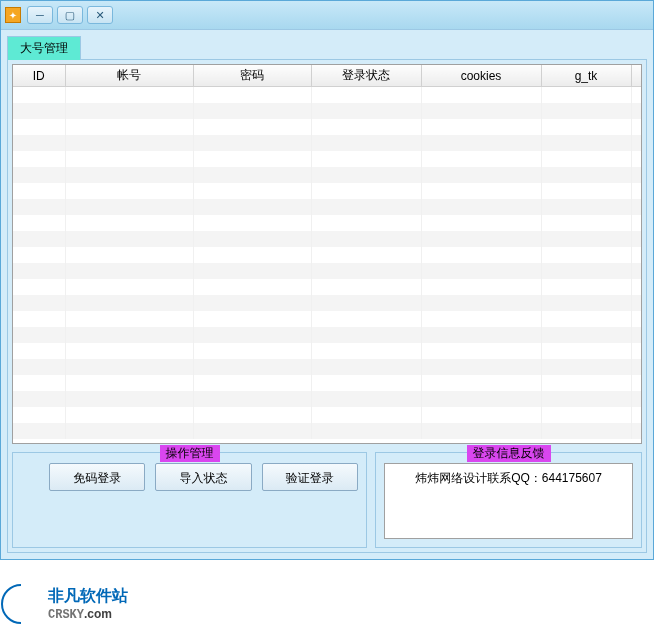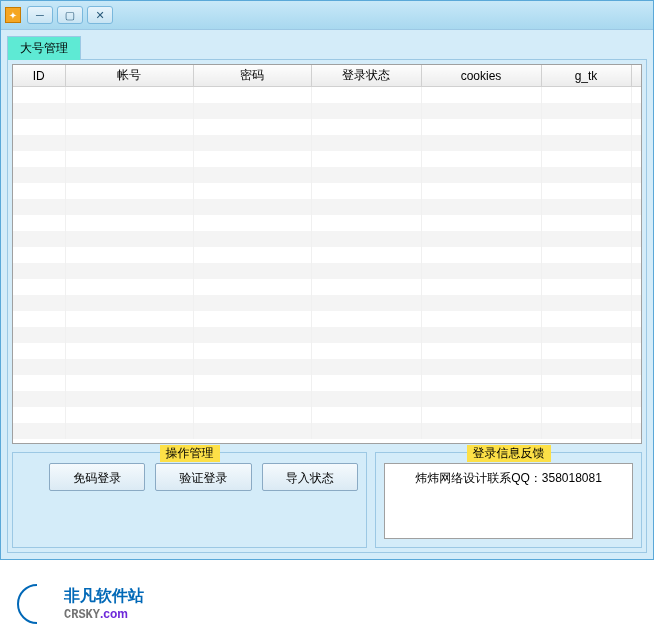--- a/index.html
+++ b/index.html
@@ -26,39 +26,39 @@
     th { background: linear-gradient(to bottom, #fdfdfd, #ececec); border-right: 1px solid #d0d0d0; border-bottom: 1px solid #d0d0d0; padding: 2px 4px; font-weight: normal; font-size: 12px; text-align: center; height: 20px; }
     th:last-child { border-right: none; }
     .tbody-rows tr { height: 16px; }
     .tbody-rows tr:nth-child(odd) { background: #fff; }
     .tbody-rows tr:nth-child(even) { background: #f4f4f4; }
     .tbody-rows td { border-right: 1px solid #f0f0f0; }
     
     .bottom-row { display: flex; gap: 8px; margin-top: 8px; }
     
     .fieldset { border: 1px solid #9cc8e4; padding: 10px 8px 8px; position: relative; background: #d4ecf9; }
-    .fieldset .legend { position: absolute; top: -8px; left: 50%; transform: translateX(-50%); background: #fde047; padding: 0 6px; font-size: 12px; }
+    .fieldset .legend { position: absolute; top: -8px; left: 50%; transform: translateX(-50%); background: #d946ef; padding: 0 6px; font-size: 12px; }
     
     .ops { width: 355px; }
     .ops-row1 { display: flex; gap: 10px; margin-bottom: 8px; margin-left: 28px; }
     .btn { border: 1px solid #8aaac4; background: linear-gradient(to bottom, #f5fafd, #dbeaf4); padding: 6px 0; cursor: pointer; font-size: 12px; border-radius: 2px; text-align: center; }
     .btn.small { width: 106px; height: 28px; }
     .btn.wide { width: 334px; height: 40px; display: flex; align-items: center; justify-content: center; }
     
     .feedback { flex: 1; }
     .feedback-box { background: #fff; border: 1px solid #a0a0a0; height: 76px; padding: 6px; font-size: 12px; text-align: center; }
     
-    .footer-logo { position: absolute; bottom: 0; left: 0; width: 585px; height: 56px; background: #fff; display: flex; align-items: center; padding-left: 16px; }
+    .footer-logo { position: absolute; bottom: 0; left: 0; width: 585px; height: 56px; background: #fff; display: flex; align-items: center; padding-left: 0; }
     .logo-moon { width: 42px; height: 42px; position: relative; }
     .logo-moon svg { width: 42px; height: 42px; }
     .logo-text { margin-left: 6px; }
     .logo-cn { font-size: 16px; font-weight: bold; color: #0168b7; }
     .logo-en { font-size: 12px; font-weight: bold; }
     .logo-en .c1 { color: #737373; font-family: Liberation Mono, monospace; }
-    .logo-en .c2 { color: #6d28d9; }
+    .logo-en .c2 { color: #404040; }
   </style>
 </head>
 <body>
 
 <div class="window">
   <div class="titlebar">
     <div class="app-icon">✦</div>
     <div class="win-controls">
       <div class="win-btn">─</div>
       <div class="win-btn">▢</div>
@@ -295,29 +295,29 @@
               </tr>
           </tbody>
         </table>
       </div>
 
       <div class="bottom-row">
         <div class="fieldset ops">
           <div class="legend">操作管理</div>
           <div class="ops-row1">
             <div class="btn small">免码登录</div>
+            <div class="btn small">导入状态</div>
             <div class="btn small">验证登录</div>
-            <div class="btn small">导入状态</div>
           </div>
         </div>
 
         <div class="fieldset feedback">
           <div class="legend">登录信息反馈</div>
           <div class="feedback-box">
-            <span>炜炜网络设计联系QQ：358018081</span>
+            <span>炜炜网络设计联系QQ：644175607</span>
           </div>
         </div>
       </div>
     </div>
   </div>
 </div>
 
 <div class="footer-logo">
   <div class="logo-moon">
     <svg viewBox="0 0 42 42">

